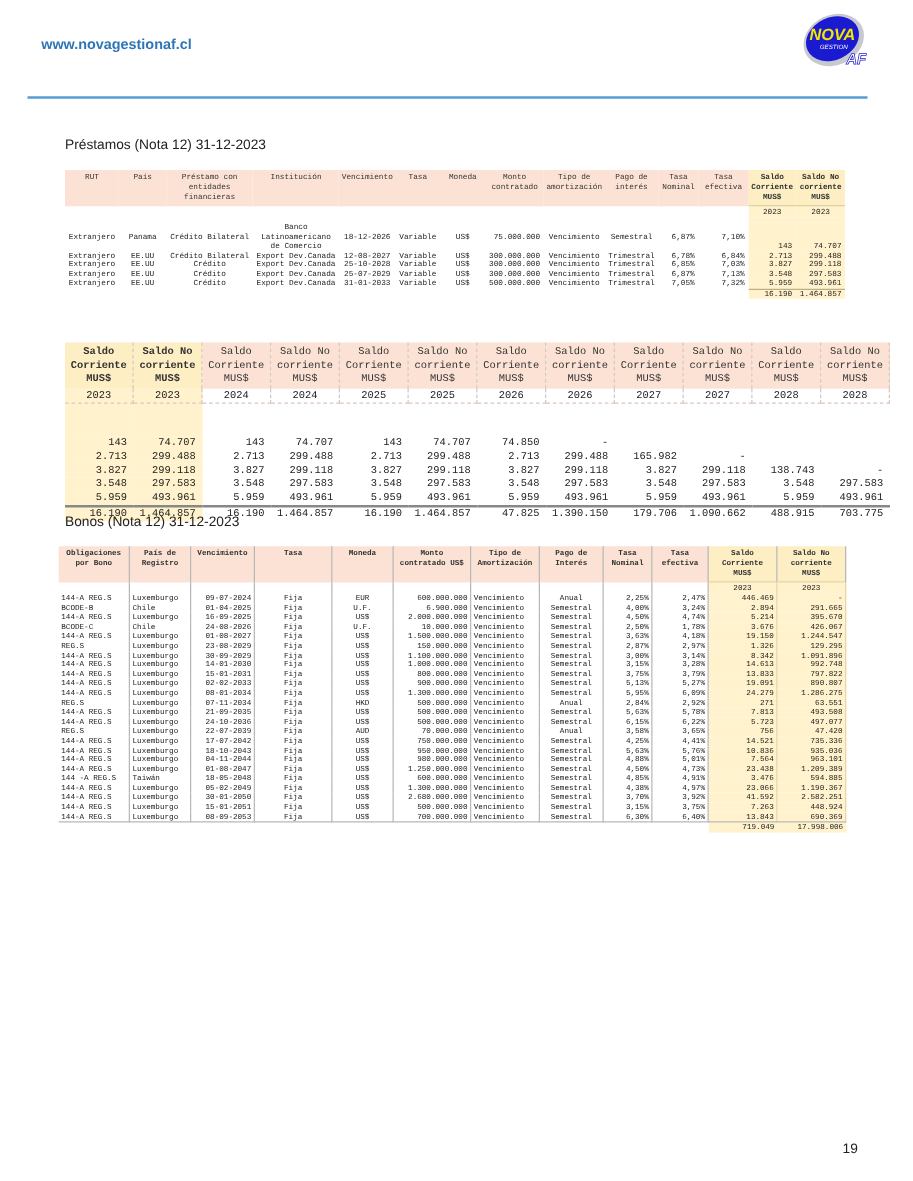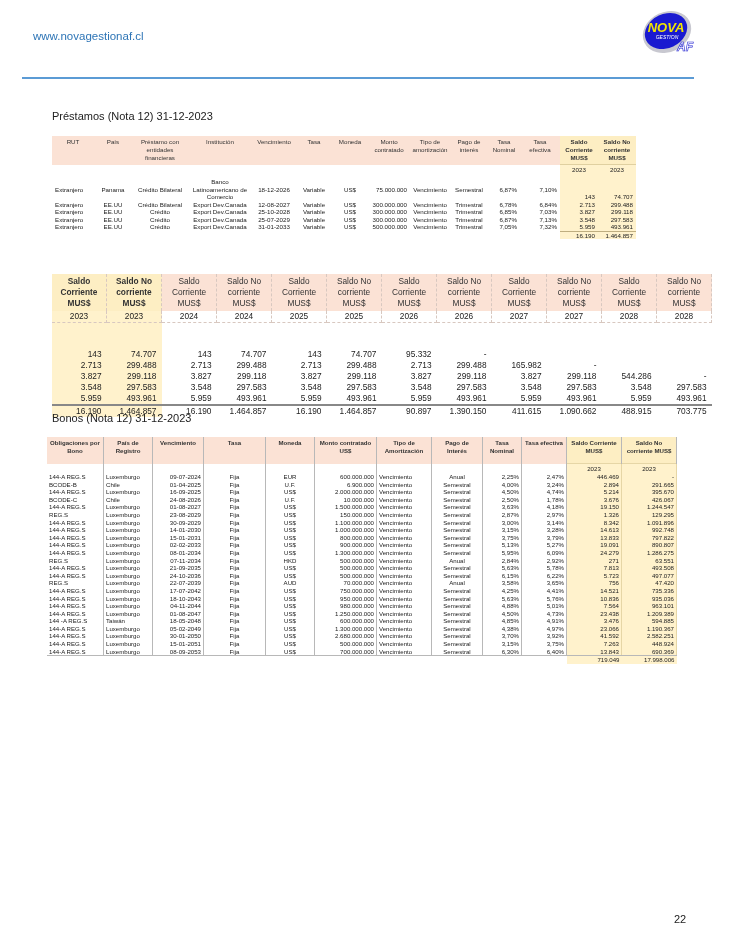--- a/index.html
+++ b/index.html
@@ -1,24 +1,24 @@
 <!DOCTYPE html>
 <html><head>
 <meta charset="utf-8">
 <style>
   html, body { margin: 0; padding: 0; background: #fff; }
   body { width: 730px; height: 945px; position: relative; font-family: "Liberation Sans", sans-serif; color: #222; overflow: hidden; }
   .hdr { position: absolute; left: 33px; top: 28px; }
   .hdr .name { color: #2e75b6; font-weight: bold; font-size: 11.5px; line-height: 16px; }
   .hdr .deg { color: #222; font-weight: bold; font-size: 11.5px; line-height: 16px; }
-  .hdr .web { color: #2e75b6; font-weight: normal; font-size: 11.5px; line-height: 16px; }
+  .hdr .web { color: #2e75b6; font-weight: bold; font-size: 11.5px; line-height: 16px; }
   .rule { position: absolute; left: 22px; top: 77px; width: 672px; height: 2px; background: #5b9bd5; }
   .logo { position: absolute; left: 640px; top: 6px; width: 54px; height: 52px; }
   .sec-title { position: absolute; font-size: 11px; color: #222; }
-  table { border-collapse: collapse; position: absolute; font-family: Liberation Sans, sans-serif; }
+  table { border-collapse: collapse; position: absolute; font-family: Liberation Mono, monospace; }
   
   #t1 { left: 52px; top: 136px; font-size: 6.2px; }
   #t1 th { background: #fbe2d5; font-weight: normal; color: #333; vertical-align: top; padding: 2px 2px; line-height: 8px; }
   #t1 th.y { background: #fdeec3; font-weight: bold; }
   #t1 td { padding: 0 3px; line-height: 7.5px; white-space: nowrap; }
   #t1 td.y { background: #fff2cc; }
   #t1 tr.yr td { line-height: 9px; }
   #t1 tr.yr td.y { border-top: 1px solid #e0d0a0; }
   #t1 .c { text-align: center; }
   #t1 .r { text-align: right; }
@@ -278,21 +278,21 @@
         <td></td>
         <td></td>
       </tr>
       <tr>
         <td class="y">143</td>
         <td class="y">74.707</td>
         <td>143</td>
         <td>74.707</td>
         <td>143</td>
         <td>74.707</td>
-        <td>95.332</td>
+        <td>74.850</td>
         <td>-</td>
         <td></td>
         <td></td>
         <td></td>
         <td></td>
       </tr>
       <tr>
         <td class="y">2.713</td>
         <td class="y">299.488</td>
         <td>2.713</td>
@@ -310,21 +310,21 @@
         <td class="y">3.827</td>
         <td class="y">299.118</td>
         <td>3.827</td>
         <td>299.118</td>
         <td>3.827</td>
         <td>299.118</td>
         <td>3.827</td>
         <td>299.118</td>
         <td>3.827</td>
         <td>299.118</td>
-        <td>544.286</td>
+        <td>138.743</td>
         <td>-</td>
       </tr>
       <tr>
         <td class="y">3.548</td>
         <td class="y">297.583</td>
         <td>3.548</td>
         <td>297.583</td>
         <td>3.548</td>
         <td>297.583</td>
         <td>3.548</td>
@@ -348,23 +348,23 @@
         <td>5.959</td>
         <td>493.961</td>
       </tr>
       <tr class="tot">
         <td class="y">16.190</td>
         <td class="y">1.464.857</td>
         <td>16.190</td>
         <td>1.464.857</td>
         <td>16.190</td>
         <td>1.464.857</td>
-        <td>90.897</td>
+        <td>47.825</td>
         <td>1.390.150</td>
-        <td>411.615</td>
+        <td>179.706</td>
         <td>1.090.662</td>
         <td>488.915</td>
         <td>703.775</td>
       </tr>
     </tbody>
 </table>
 
 <div class="sec-title" style="left:52px; top:412px;">Bonos (Nota 12) 31-12-2023</div>
 
 <table id="t3">
@@ -736,13 +736,13 @@
         <td class="r y">690.369</td>
       </tr>
       <tr class="tot">
         <td colspan="10"></td>
         <td class="y">719.049</td>
         <td class="y">17.998.006</td>
       </tr>
     </tbody>
 </table>
 
-<div class="pnum">22</div>
+<div class="pnum">19</div>
 
 </body></html>

